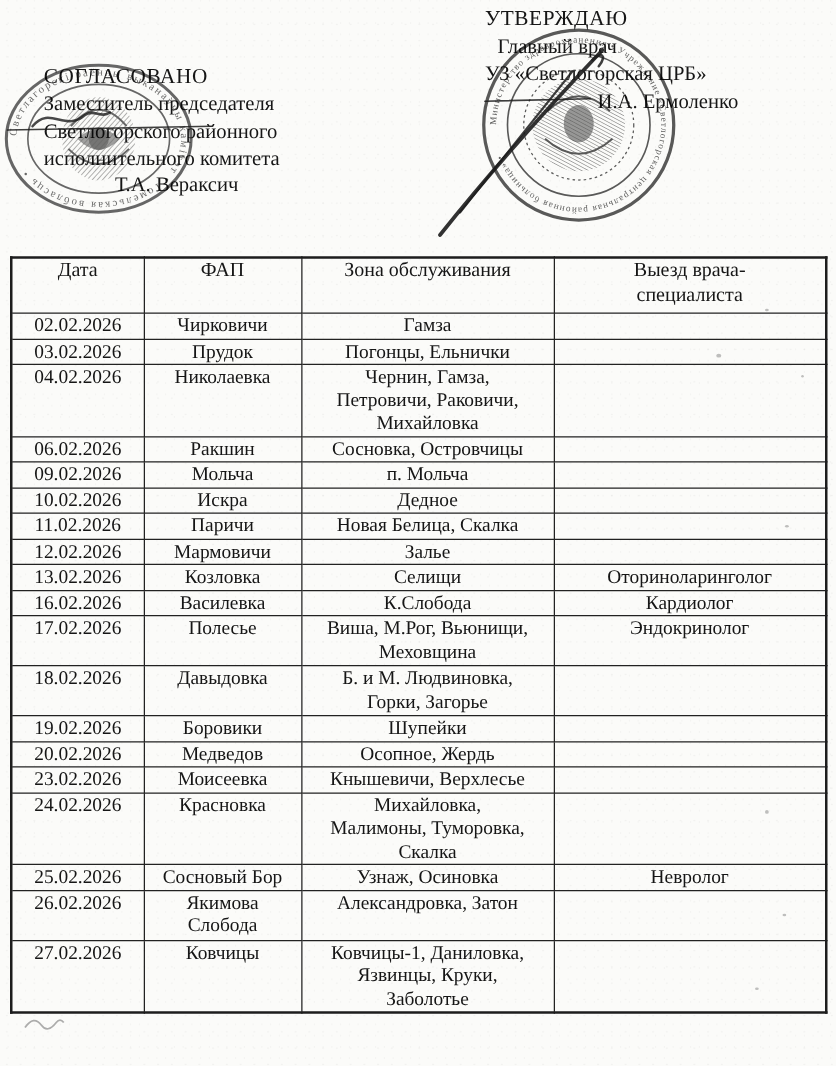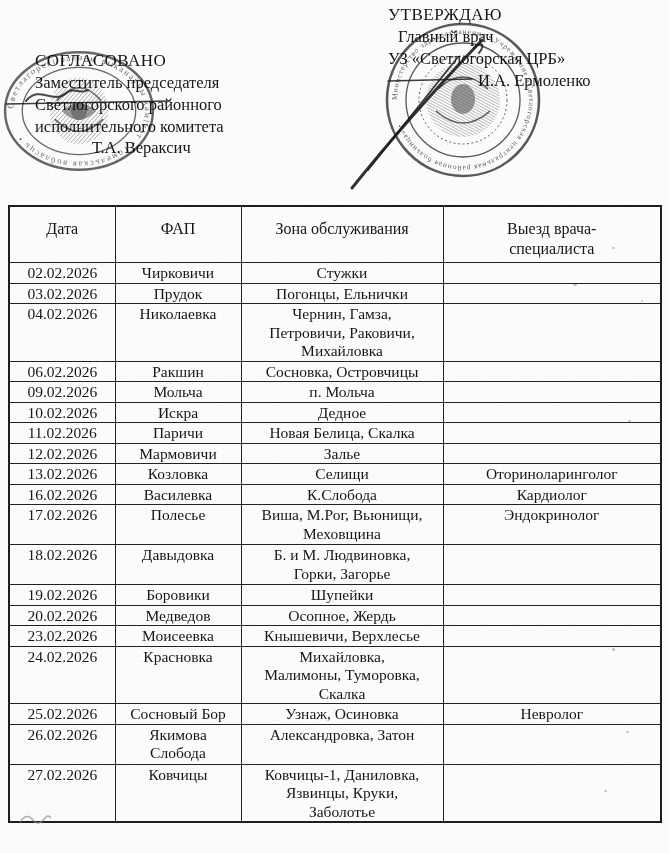--- a/index.html
+++ b/index.html
@@ -39,21 +39,21 @@
   table.sched{
     position:absolute;left:8px;top:205px;z-index:2;
     width:652px;border-collapse:collapse;table-layout:fixed;
     border:2px solid #1d1d1d;
   }
   table.sched th,table.sched td{
     border:1.6px solid #222;text-align:center;vertical-align:top;
     padding:1px 2px 0 2px;font-weight:normal;
     font-size:15.5px;line-height:18.5px;white-space:pre-line;overflow:hidden;
   }
-  table.sched th{height:43px;font-size:16px;line-height:20px;padding-top:12px;}
+  table.sched th{height:43px;font-size:16px;line-height:20px;padding-top:0;}
   .c1{width:106px}.c2{width:126px}.c3{width:202px}.c4{width:218px}
   
   .speck{position:absolute;z-index:2;background:rgba(50,50,50,.3);border-radius:50%;}
   .squig{position:absolute;z-index:2;}
 </style>
 </head>
 <body>
 
 <div class="page">
   <div class="noise"></div>
@@ -140,21 +140,21 @@
         <th>ФАП</th>
         <th>Зона обслуживания</th>
         <th>Выезд врача-
 специалиста</th>
       </tr>
     </thead>
     <tbody>
         <tr style="height: 20px;">
           <td>02.02.2026</td>
           <td>Чирковичи</td>
-          <td>Стужки</td>
+          <td>Гамза</td>
           <td></td>
         </tr>
         <tr style="height: 20px;">
           <td>03.02.2026</td>
           <td>Прудок</td>
           <td>Погонцы, Ельнички</td>
           <td></td>
         </tr>
         <tr style="height: 56px;">
           <td>04.02.2026</td>

